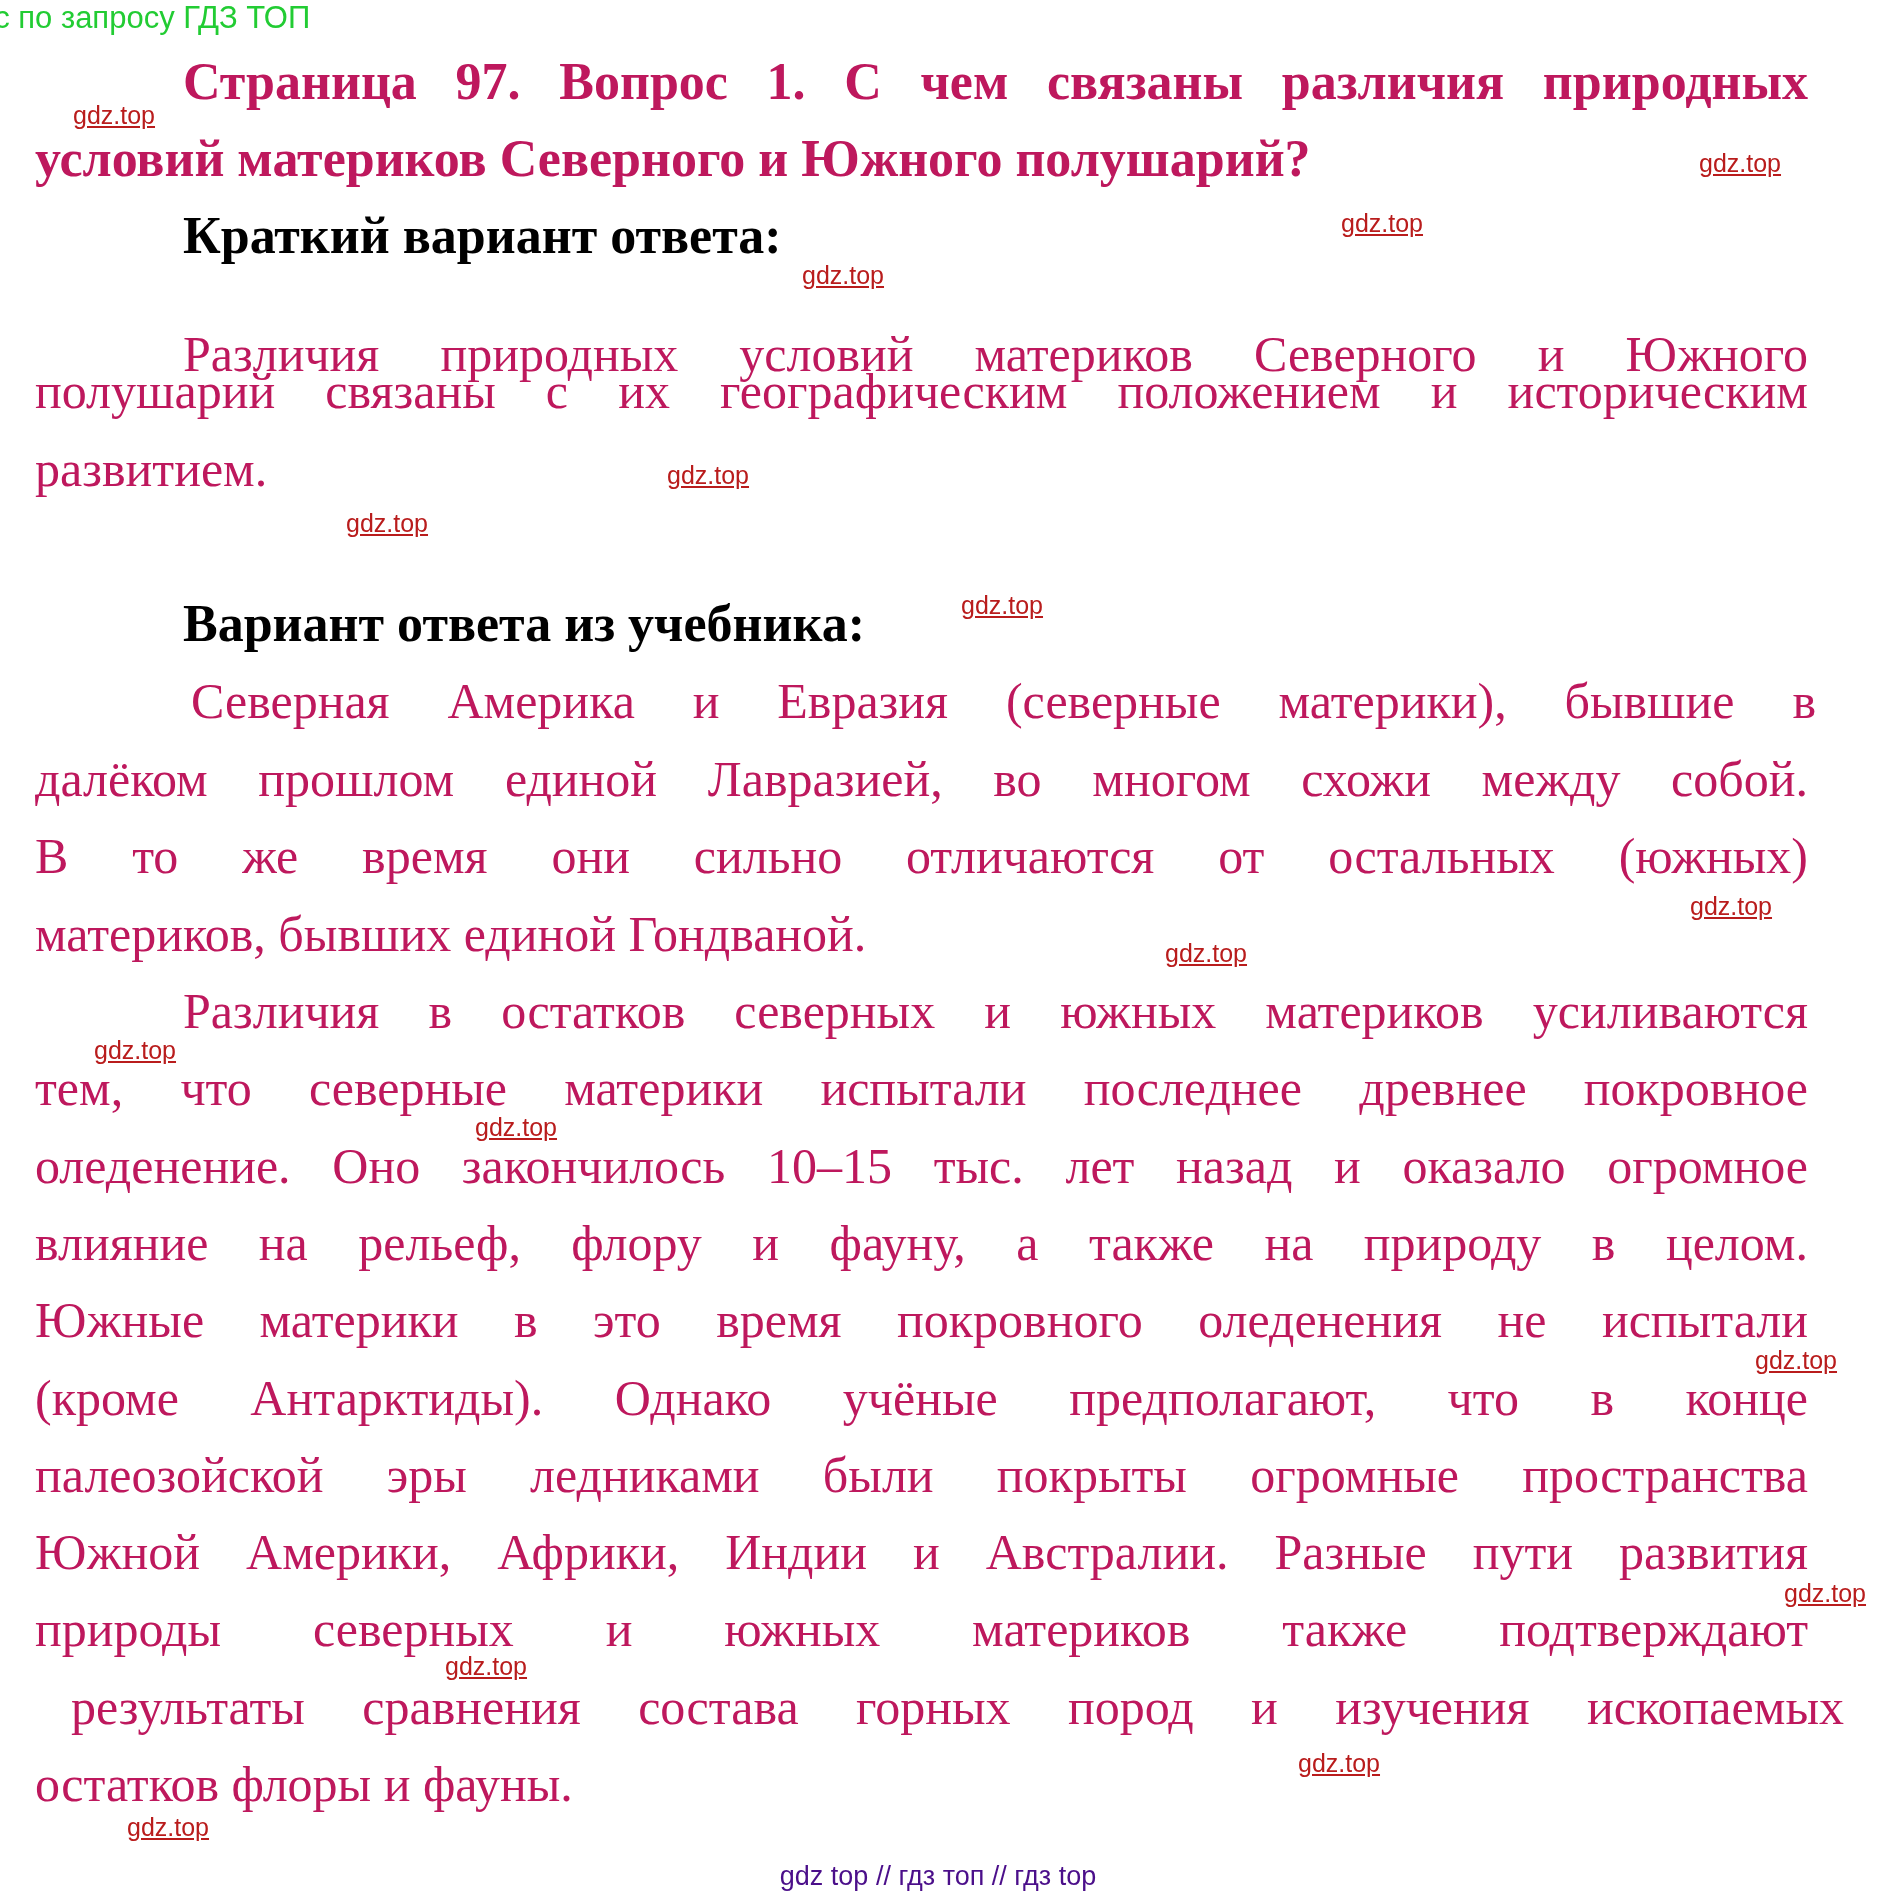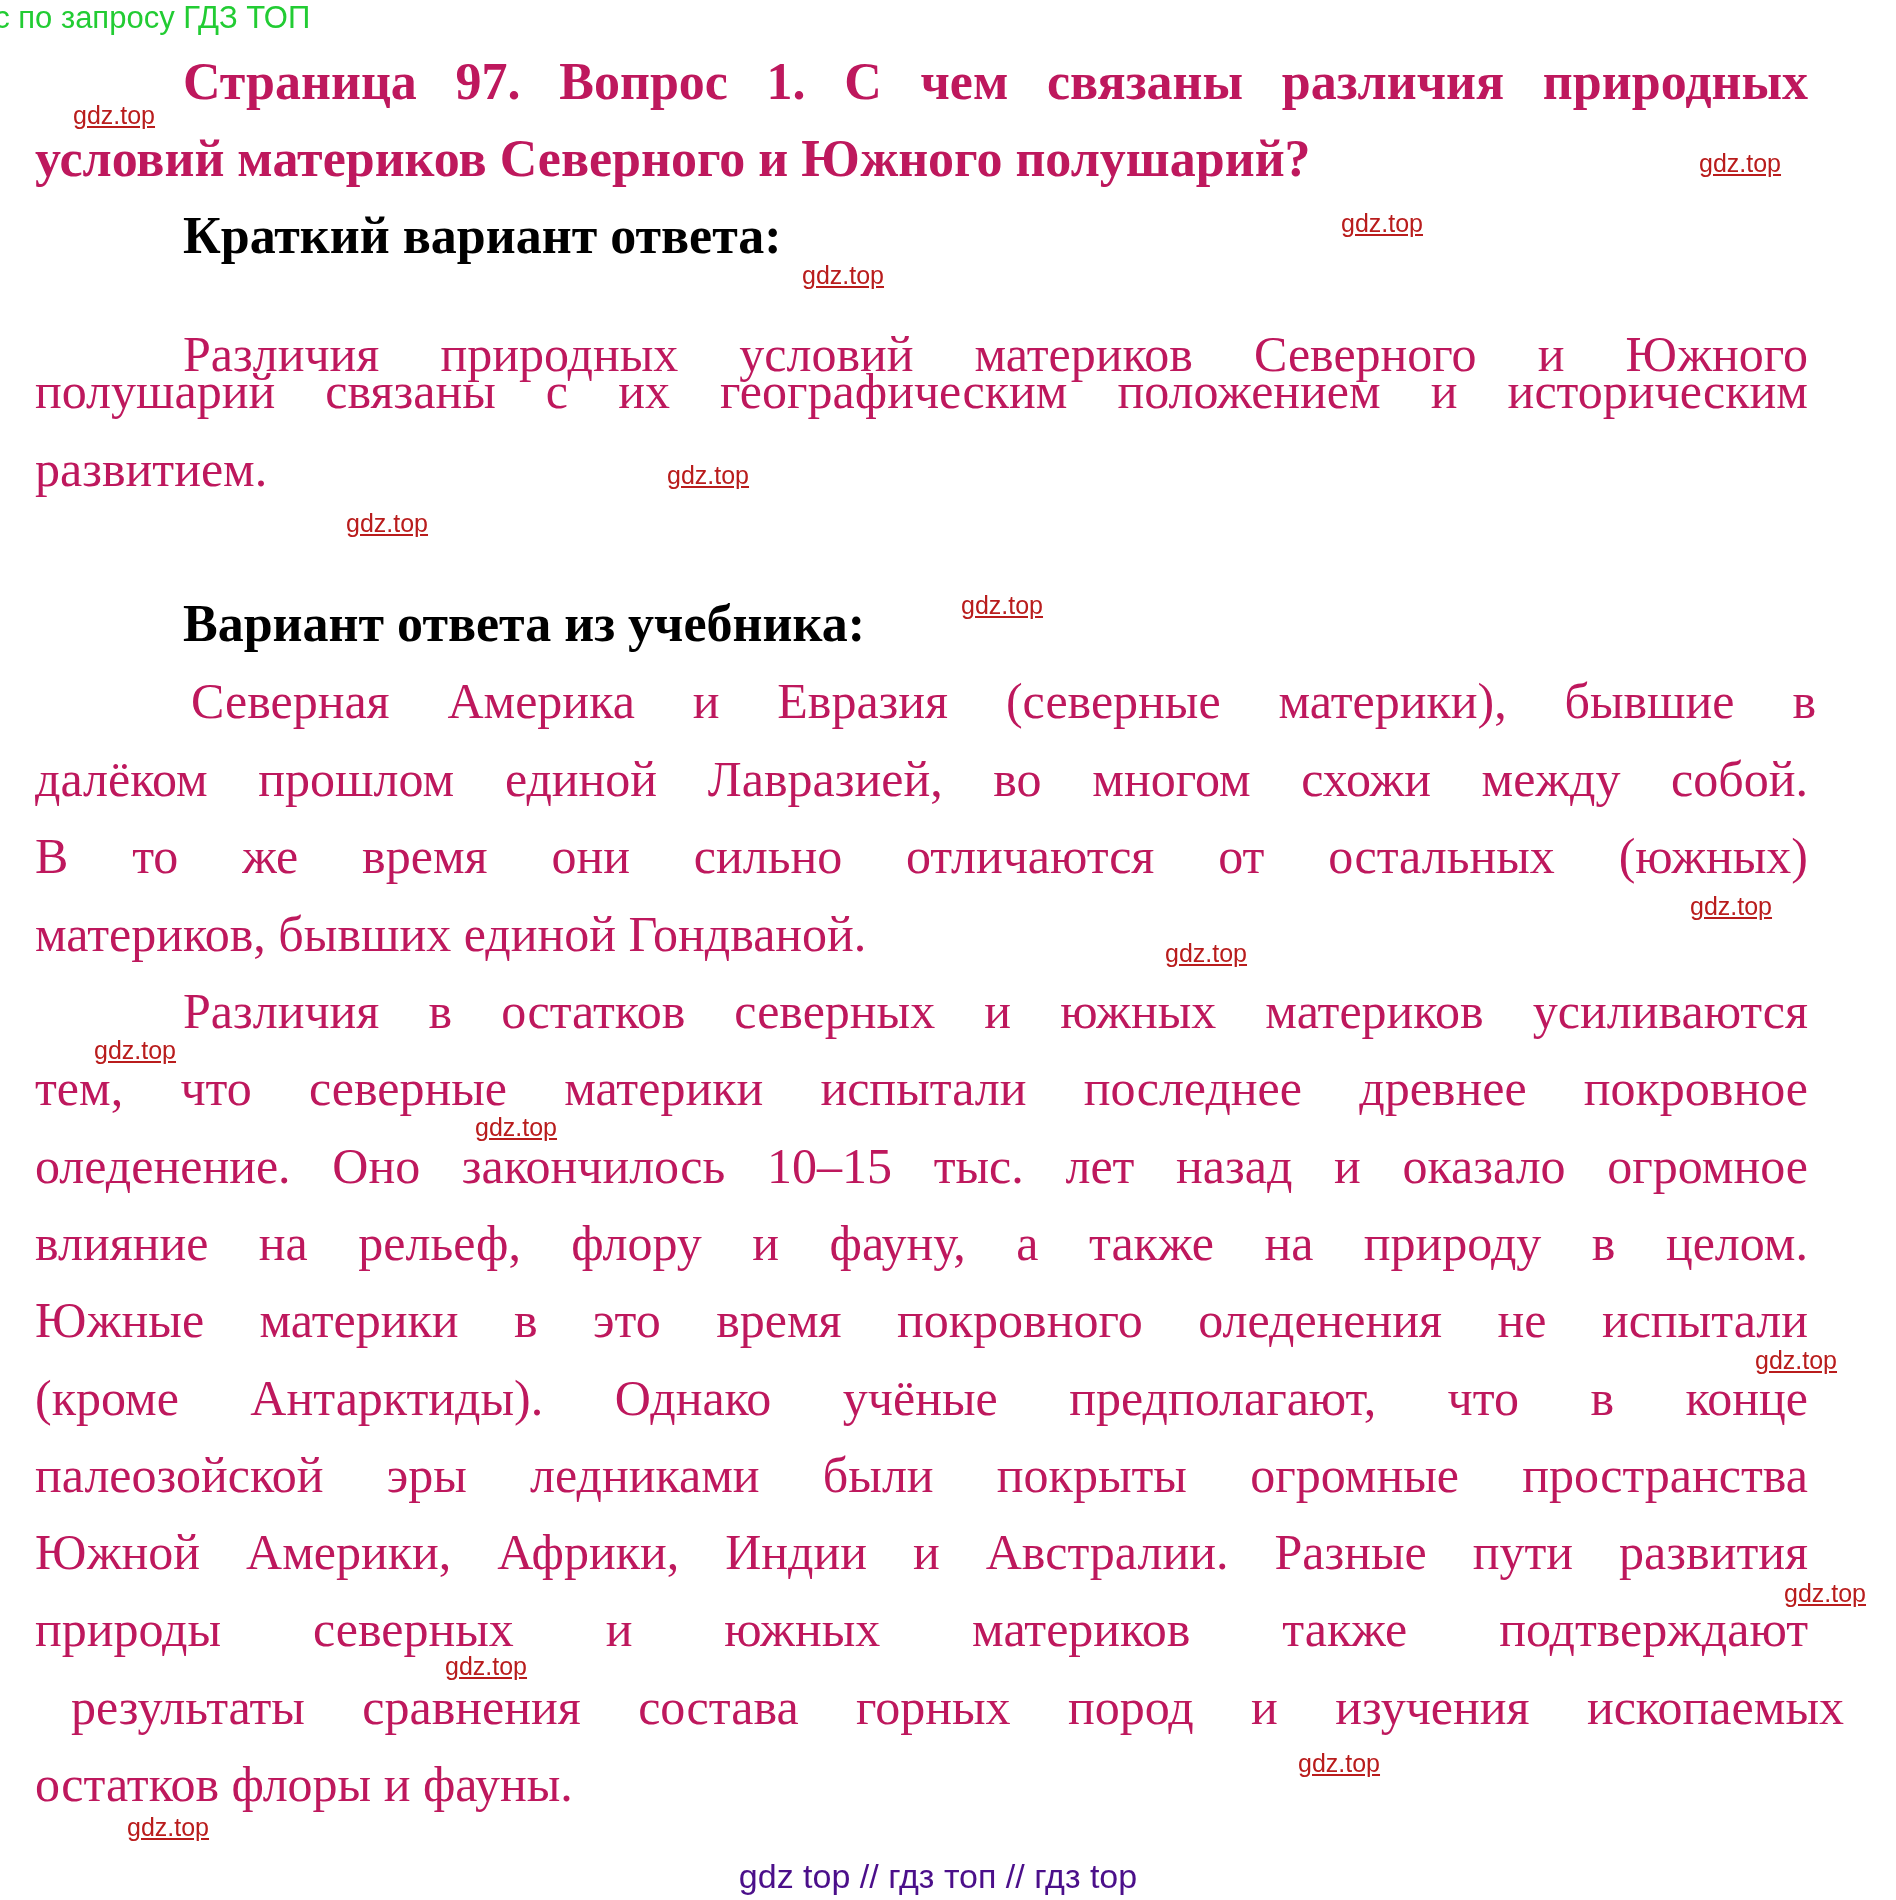--- a/index.html
+++ b/index.html
@@ -5,21 +5,21 @@
   html, body { margin:0; padding:0; background:#ffffff; }
   body { width:1896px; height:1900px; position:relative; overflow:hidden; }
   .banner { position:absolute; top:0; left:0; width:1896px; font-family:"Liberation Sans", sans-serif; font-size:31px; line-height:36px; color:#22cc33; }
   .banner span { position:relative; left:-145px; }
   .line { position:absolute; left:35px; width:1773px; font-family:"Liberation Serif", serif; font-size:50px; line-height:60px; color:#be185d; white-space:nowrap; text-align:justify; text-align-last:justify; }
   .line.last { text-align-last:left; }
   .line.indent { left:183px; width:1625px; }
   .bold { font-weight:bold; font-size:52px; }
   .heading { position:absolute; left:183px; font-family:"Liberation Serif", serif; font-weight:bold; font-size:52px; line-height:60px; color:#000; white-space:nowrap; }
   .wm { position:absolute; font-family:"Liberation Sans", sans-serif; font-size:25px; line-height:30px; color:#b91c1c; white-space:nowrap;text-decoration:underline; }
-  .footer { position:absolute; left:0; top:1856px; width:1896px; text-align:center; font-family:"Liberation Sans", sans-serif; font-size:34px; line-height:40px; color:#4b0f8a; }
+  .footer { position:absolute; left:0; top:1856px; width:1896px; text-align:center; font-family:"Liberation Sans", sans-serif; font-size:27px; line-height:40px; color:#4b0f8a; }
   .footer span { position:relative; left:-10px; }
 </style>
 </head>
 <body>
 
 <div class="banner"><span>Ищите нас по запросу ГДЗ ТОП</span></div>
 
 <div class="line indent bold" style="top: 52px; white-space: normal; height: 60px; overflow: visible;">Страница 97. Вопрос  1. С чем связаны различия природных</div>
 <div class="line bold last" style="top: 129px; white-space: normal; height: 60px; overflow: visible;">условий материков Северного и Южного полушарий?</div>
 

